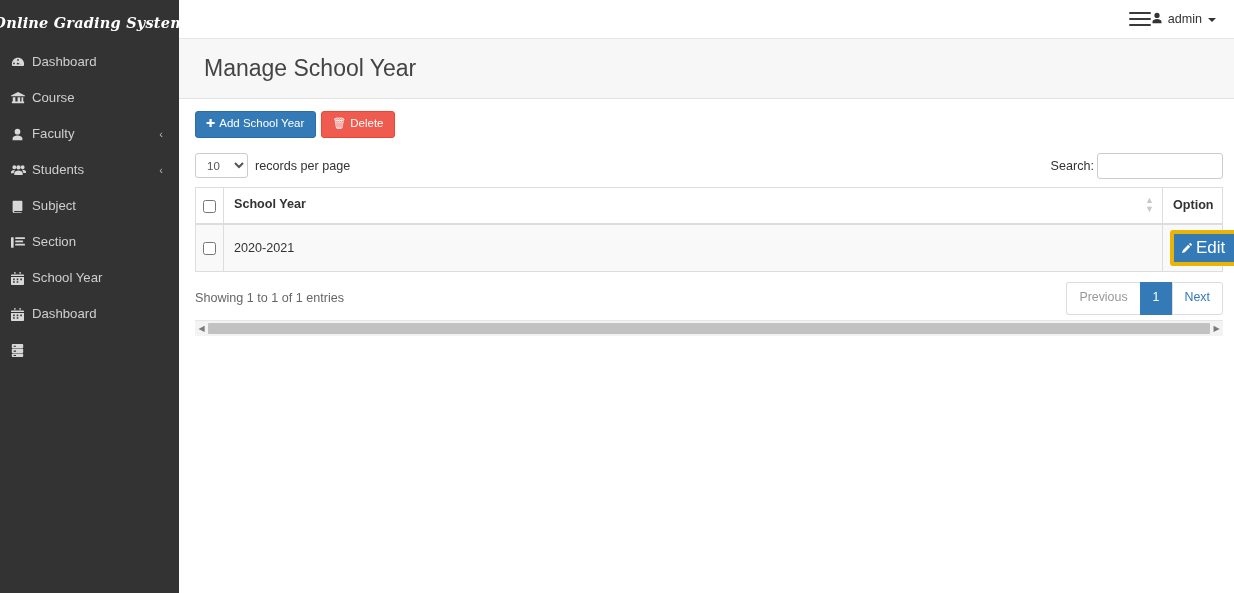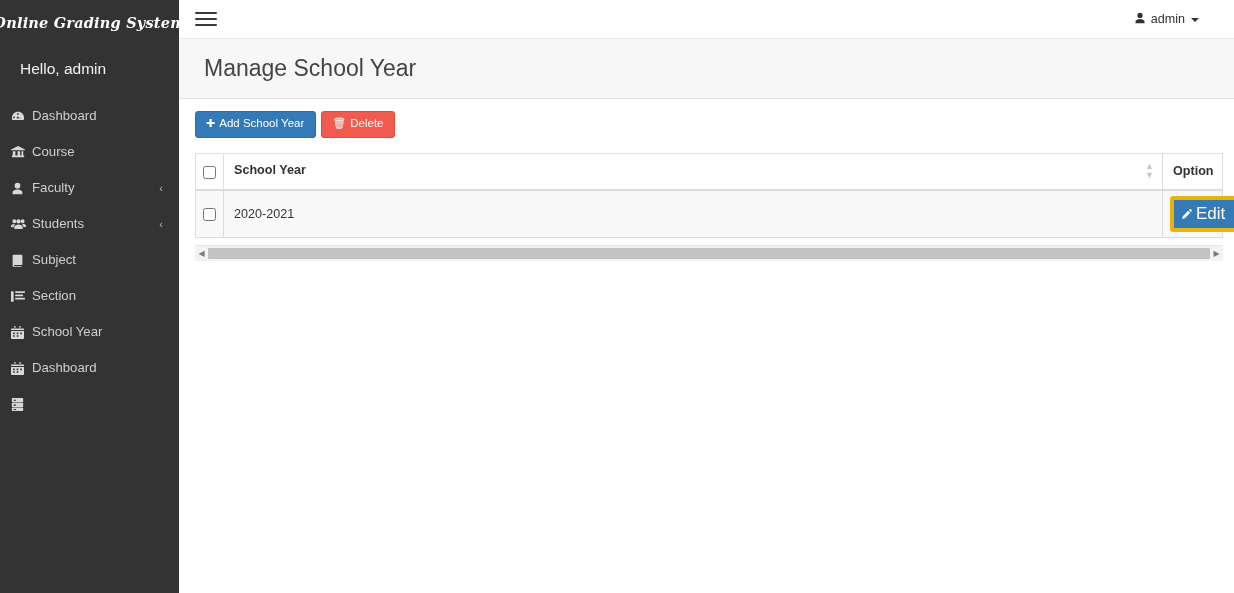--- a/index.html
+++ b/index.html
@@ -87,22 +87,22 @@
   }
 
   
   .topbar {
     height: 39px;
     min-height: 39px;
     background: #ffffff;
     border-bottom: 1px solid #e7e7e7;
     display: flex;
     align-items: center;
-    justify-content: space-between;
-    padding: 0 31px 0 16px;
+    justify-content: flex-end;
+    padding: 0 14px 0 16px;
   }
   .hamburger {
     width: 22px;
     height: 18px;
     display: flex;
     flex-direction: column;
     justify-content: space-between;
     cursor: pointer;
     padding: 2px 0;
   }
@@ -351,21 +351,20 @@
 <body>
 
 <div id="app">
 
   <aside id="sidebar">
 
     <div class="brand">
       <span class="brand-text">Online Grading System</span>
     </div>
 
-    <div class="greeting">Hello, admin</div>
 
     <nav class="nav">
 
       <div class="nav-item">
         <span class="nav-ico">
           <svg width="14" height="14" viewBox="0 0 16 16" fill="currentColor">
               <path d="M8 3C4.1 3 1 6.1 1 10c0 1 .2 1.9.6 2.7h12.8c.4-.8.6-1.7.6-2.7 0-3.9-3.1-7-7-7zm-4.6 7.6a1 1 0 1 1 0-2 1 1 0 0 1 0 2zM7 5.6a1 1 0 1 1 2 0 1 1 0 0 1-2 0zm5 6.1L9.4 9.9a1.5 1.5 0 0 1-2.6.3l-.9.6 1.5-2.3 3.9 2.4-.3.8z"></path>
             </svg>
         </span>
         <span class="nav-label">Dashboard</span>
@@ -488,20 +487,35 @@
           <span>Add School Year</span>
         </button>
         <button class="btn btn-del">
           <span class="btn-icon">🗑</span>
           <span>Delete</span>
         </button>
       </div>
 
       <div class="dt-wrap">
 
+        <div class="dt-top">
+          <div class="dt-length">
+            <select class="len-select">
+              <option>10</option>
+              <option>25</option>
+              <option>50</option>
+              <option>100</option>
+            </select>
+            <span>records per page</span>
+          </div>
+          <div class="dt-filter">
+            <span>Search:</span>
+            <input type="text" class="search-input" placeholder="" style="">
+          </div>
+        </div>
 
         <table class="dt">
           <thead>
             <tr>
               <th class="col-check">
                 <input type="checkbox" class="cb" style="">
               </th>
               <th>
                 <span>School Year</span>
                 <span class="sort-ind">
@@ -527,20 +541,28 @@
                         <path d="M15.5 1.8 14.2.5a1.3 1.3 0 0 0-1.9 0l-1.2 1.2 3.2 3.2 1.2-1.2a1.3 1.3 0 0 0 0-1.9zM9.9 2.9 1.3 11.5 0 16l4.5-1.3 8.6-8.6-3.2-3.2z"></path>
                       </svg>
                   </span>
                   <span>Edit</span>
                 </button>
               </td>
             </tr>
           </tbody>
         </table>
 
+        <div class="dt-bottom">
+          <div class="dt-info">Showing 1 to 1 of 1 entries</div>
+          <div class="pager">
+            <a class="disabled">Previous</a>
+            <a class="active">1</a>
+            <a>Next</a>
+          </div>
+        </div>
 
         <div class="hscroll">
           <div class="hs-arrow">◀</div>
           <div class="hs-track">
             <div class="hs-thumb"></div>
           </div>
           <div class="hs-arrow">▶</div>
         </div>
 
       </div>

